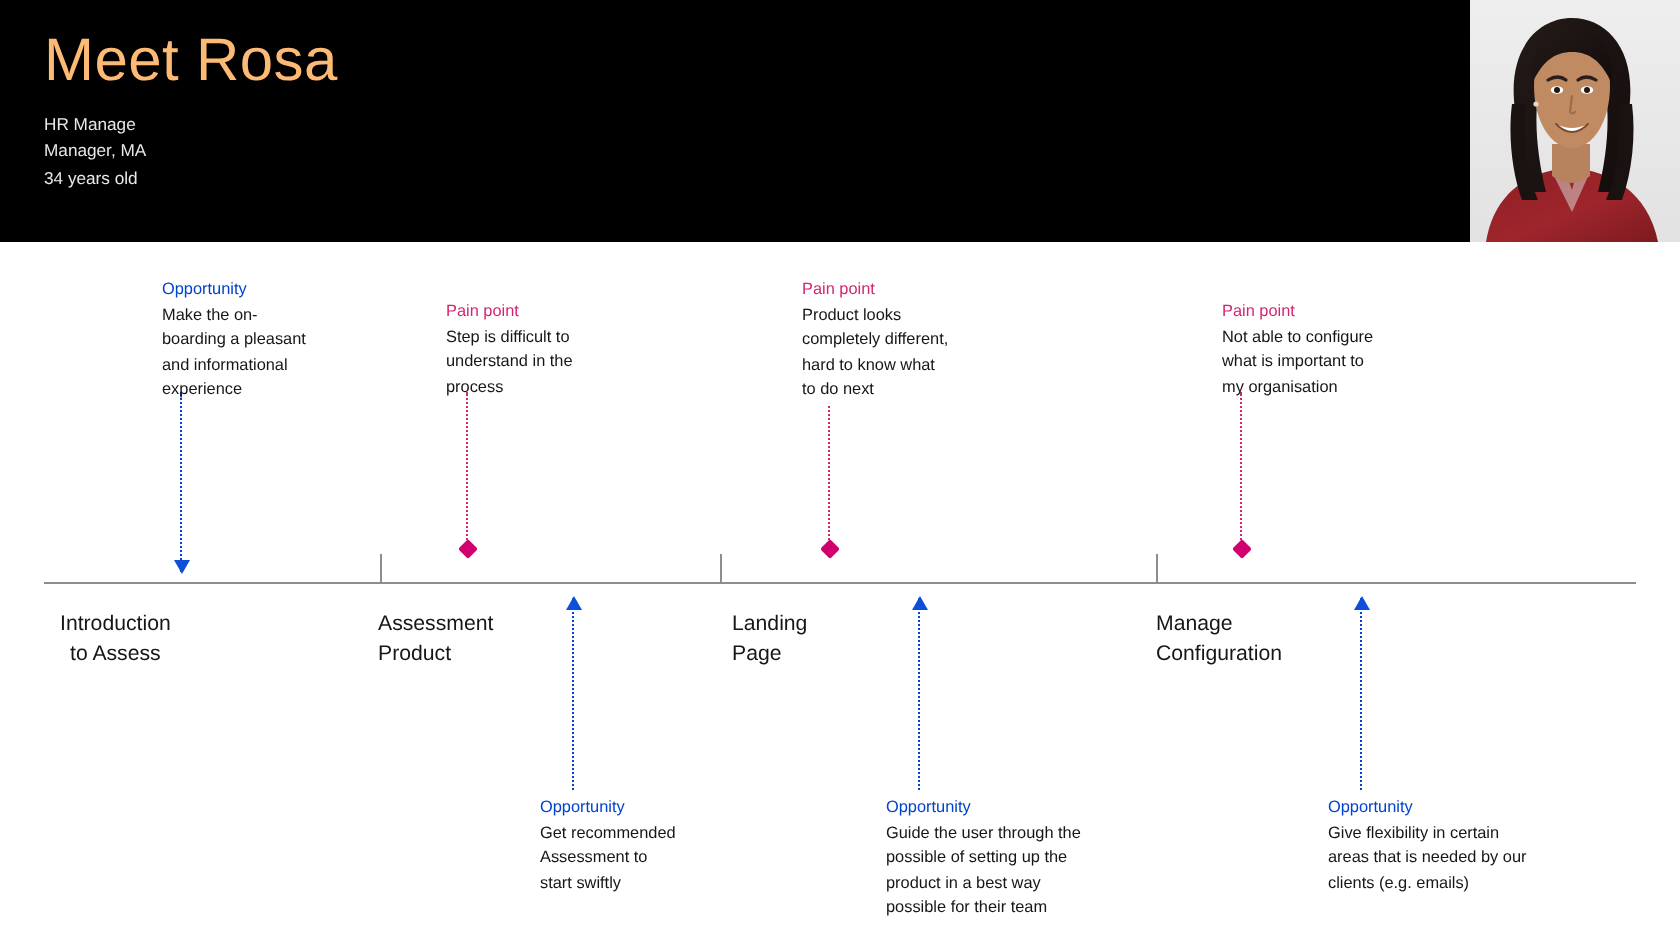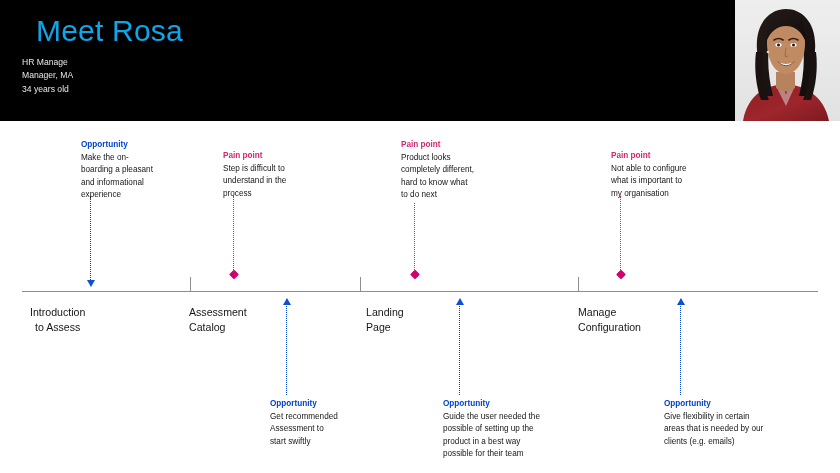--- a/index.html
+++ b/index.html
@@ -23,26 +23,26 @@
   #header {
     position: absolute;
     left: 0;
     top: 0;
     width: 840px;
     height: 121px;
     background: #000000;
   }
   #header-title {
     position: absolute;
-    left: 36px;
+    left: 22px;
     top: 14px;
     font-size: 30px;
     font-weight: 400;
     letter-spacing: 0.2px;
-    color: #0ea5e9;
+    color: #fdba74;
     line-height: 1.1;
   }
   #persona-meta {
     position: absolute;
     left: 22px;
     top: 56px;
     font-size: 8.6px;
     line-height: 1.55;
     color: #e8e8e8;
     font-weight: 400;
@@ -90,21 +90,21 @@
   }
 
   
   .annotation {
     position: absolute;
     font-size: 8.2px;
     line-height: 1.52;
     color: #161616;
   }
   .annotation .kicker {
-    font-weight: 700;
+    font-weight: 400;
     display: block;
     margin-bottom: 0.5px;
   }
   .annotation .kicker.opportunity { color: #0043ce; }
   .annotation .kicker.pain        { color: #d12771; }
   .annotation .body { display: block; }
   .annotation .body span { display: block; white-space: nowrap; }
 
   
   .connector {
@@ -225,21 +225,21 @@
   <div class="axis-tick" style="left:190px;"></div>
   <div class="axis-tick" style="left:360px;"></div>
   <div class="axis-tick" style="left:578px;"></div>
 
   <div class="stage-label" style="left:30px;text-align:center;">
     <div>Introduction</div>
     <div>to Assess</div>
   </div>
   <div class="stage-label" style="left:189px;">
     <div>Assessment</div>
-    <div>Catalog</div>
+    <div>Product</div>
   </div>
   <div class="stage-label" style="left:366px;">
     <div>Landing</div>
     <div>Page</div>
   </div>
   <div class="stage-label" style="left:578px;">
     <div>Manage</div>
     <div>Configuration</div>
   </div>
 
@@ -321,21 +321,21 @@
     <span class="body">
       <span>Get recommended</span>
       <span>Assessment to</span>
       <span>start swiftly</span>
     </span>
   </div>
 
   <div class="annotation" style="left:443px; top:398px;">
     <span class="kicker opportunity">Opportunity</span>
     <span class="body">
-      <span>Guide the user needed the</span>
+      <span>Guide the user through the</span>
       <span>possible of setting up the</span>
       <span>product in a best way</span>
       <span>possible for their team</span>
     </span>
   </div>
 
   <div class="annotation" style="left:664px; top:398px;">
     <span class="kicker opportunity">Opportunity</span>
     <span class="body">
       <span>Give flexibility in certain</span>

